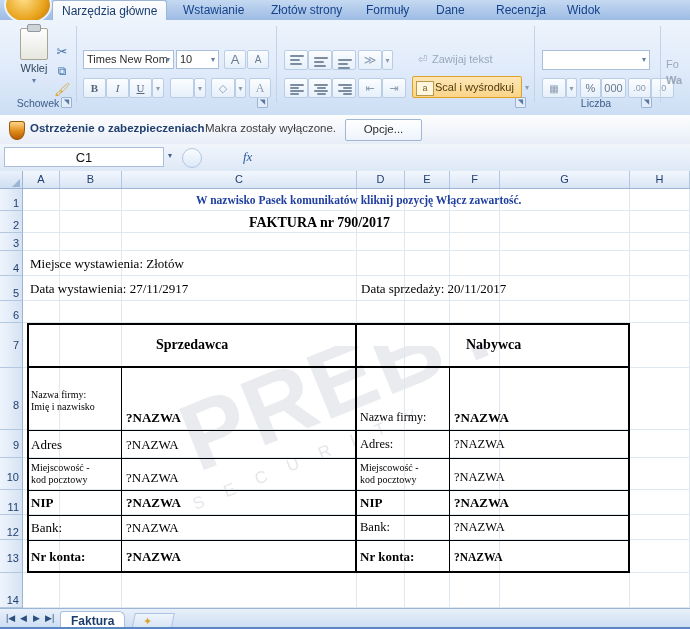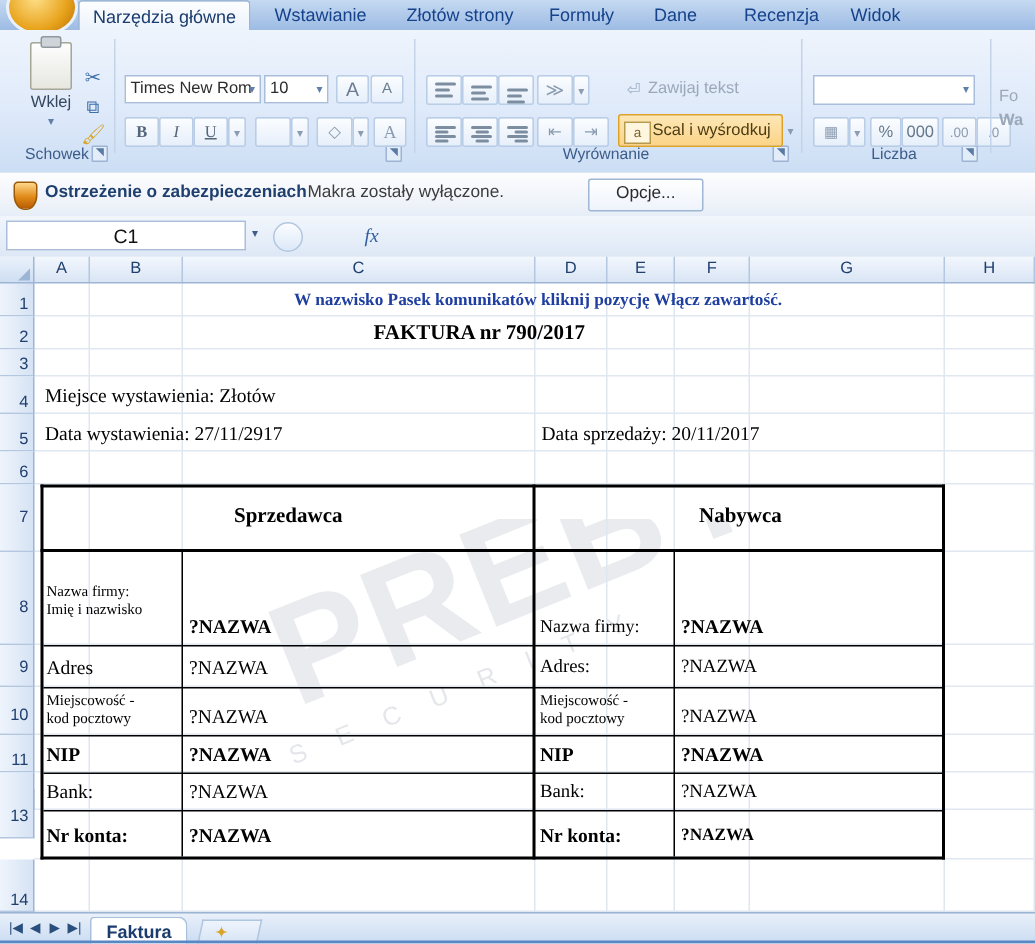--- a/index.html
+++ b/index.html
@@ -101,21 +101,21 @@
     position:absolute;left:9px;top:6px;width:14px;height:17px;
     background:linear-gradient(#ffd78a,#e08a18 55%,#b85c05);
     border:1px solid #9a5a08;
     border-radius:3px 3px 7px 7px/3px 3px 10px 10px;
   }
   .sec-title{position:absolute;left:30px;top:7px;font-size:11.5px;color:#1f3f6e;font-weight:bold;}
   .sec-msg{position:absolute;left:205px;top:7px;font-size:11.5px;color:#3c3c3c;}
   .sec-btn{
     position:absolute;left:345px;top:4px;width:75px;height:20px;
     border:1px solid #9fb6d4;background:linear-gradient(#ffffff,#eef4fc);
-    border-radius:2px;font-size:11.5px;color:#2c2c2c;text-align:center;line-height:19px;margin-left:47px;
+    border-radius:2px;font-size:11.5px;color:#2c2c2c;text-align:center;line-height:19px;
   }
 
   
   .fbar{
     position:absolute;top:144px;left:0;width:690px;height:27px;
     background:linear-gradient(#f2f6fc,#dde8f6);
     border-bottom:1px solid #a9bfdb;
   }
   .namebox{
     position:absolute;left:4px;top:3px;width:160px;height:20px;box-sizing:border-box;
@@ -249,21 +249,20 @@
     <div class="btn box" style="left:129px;top:58px;width:23px;height:20px;text-align:center;line-height:19px;text-decoration:underline;font-family:'Liberation Serif',serif;color:#55657a;"><span>U</span></div>
     <div class="btn box" style="left:152px;top:58px;width:12px;height:20px;text-align:center;line-height:19px;font-size:8px;color:#8b9cb1;">▾</div>
     <div class="btn box" style="left:170px;top:58px;width:24px;height:20px;"></div>
     <div class="btn box" style="left:194px;top:58px;width:12px;height:20px;text-align:center;line-height:19px;font-size:8px;color:#8b9cb1;">▾</div>
     <div class="btn box" style="left:211px;top:58px;width:24px;height:20px;text-align:center;line-height:19px;font-size:11px;color:#8b9cb1;">◇</div>
     <div class="btn box" style="left:235px;top:58px;width:11px;height:20px;text-align:center;line-height:19px;font-size:8px;color:#8b9cb1;">▾</div>
     <div class="btn box" style="left:249px;top:58px;width:22px;height:20px;text-align:center;line-height:19px;font-size:12px;color:#8b9cb1;font-family:'Liberation Serif',serif;">A</div>
     <div class="group-sep" style="left:276px;"></div>
 
     <div class="group" style="left:280px;width:248px;">
-      <div class="group-label">Wyrównanie</div>
       <div class="dlg" style="right:2px;">◥</div>
     </div>
     <div class="btn box" style="left:284px;top:30px;width:24px;height:20px;">
       <div class="lines" style="left:5px;top:4px;width:14px;">
           <i style="top:0;width:14px;"></i>
           <i style="top:4px;width:10px;"></i>
           <i style="top:8px;width:12px;"></i>
         </div>
     </div>
     <div class="btn box" style="left:308px;top:30px;width:24px;height:20px;">
@@ -478,21 +477,21 @@
       </div>
     <div class="rowhdr" style="top:287px;height:32px;">
         <span style="bottom:6px;">10</span>
       </div>
     <div class="rowhdr" style="top:319px;height:25px;">
         <span>11</span>
       </div>
     <div class="rowhdr" style="top:344px;height:25px;">
         <span>12</span>
       </div>
-    <div class="rowhdr" style="top:355px;height:33px;">
+    <div class="rowhdr" style="top:369px;height:33px;">
         <span style="bottom:8px;">13</span>
       </div>
     <div class="rowhdr" style="top:402px;height:35px;">
         <span style="bottom:1px;">14</span>
       </div>
 
     <div class="colhdr">
       <div class="corner"></div>
       <div class="c" style="left:23px;width:37px;"><span>A</span></div>
       <div class="c" style="left:60px;width:62px;"><span>B</span></div>

